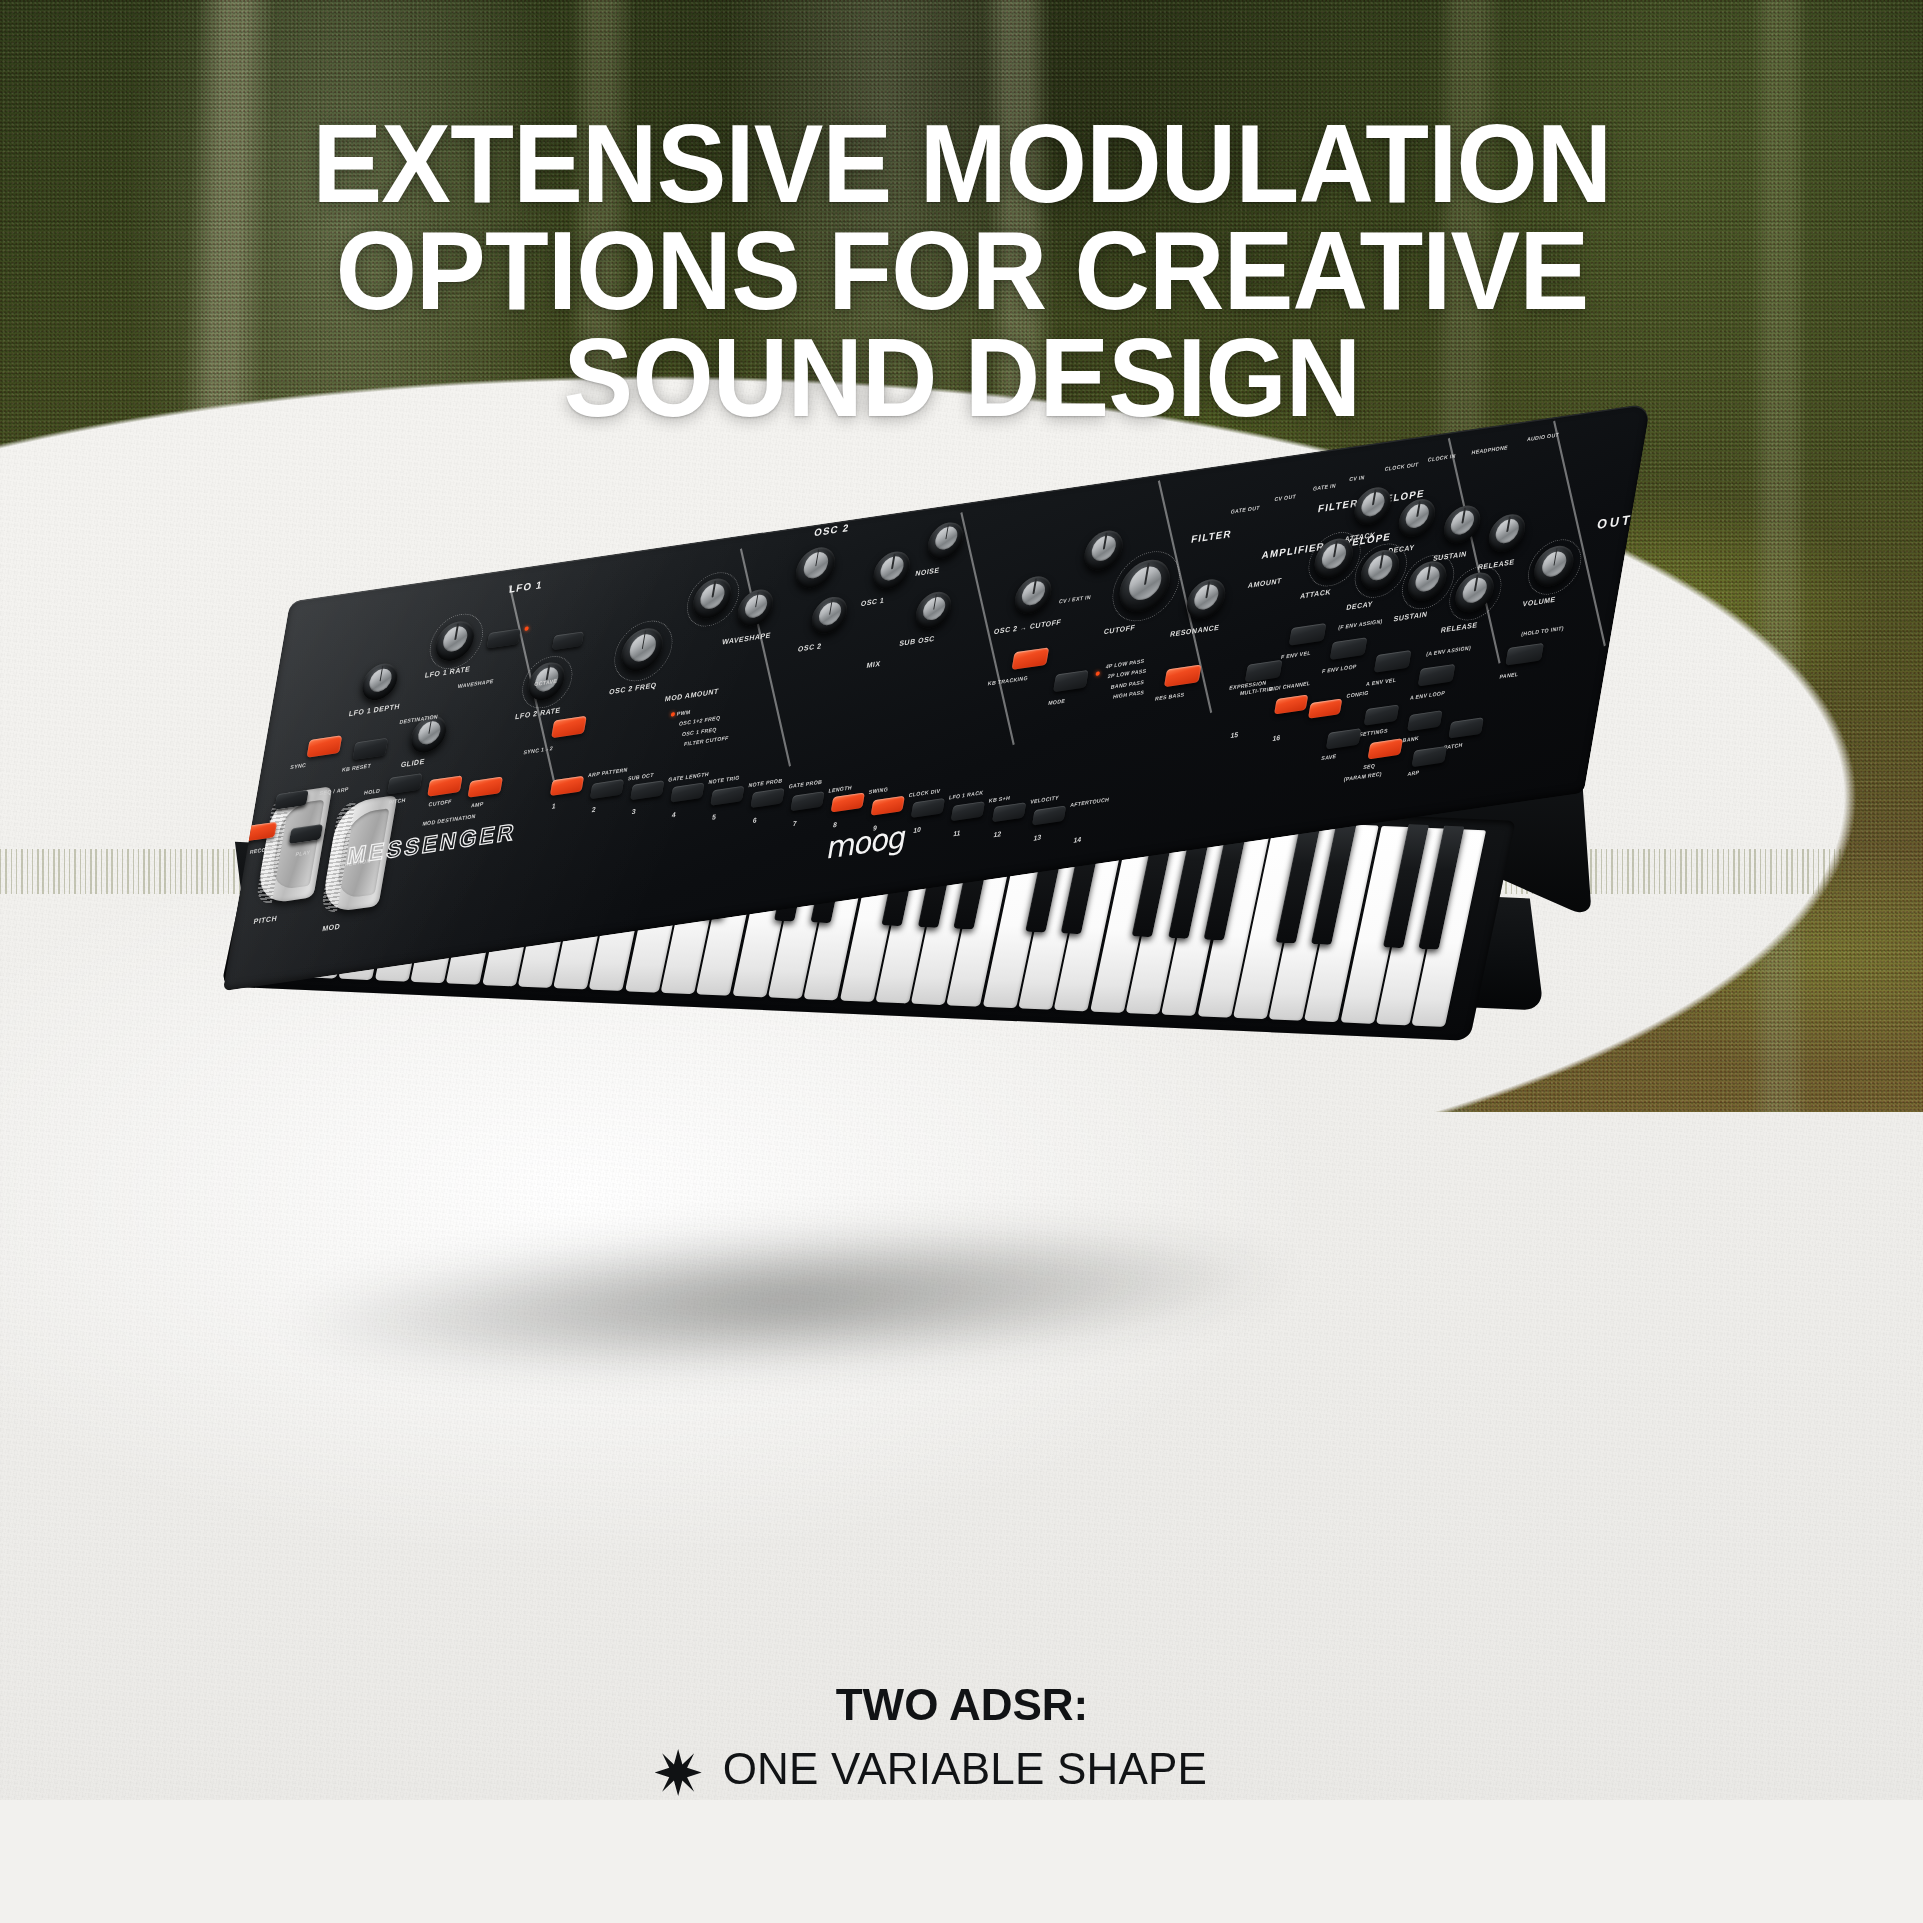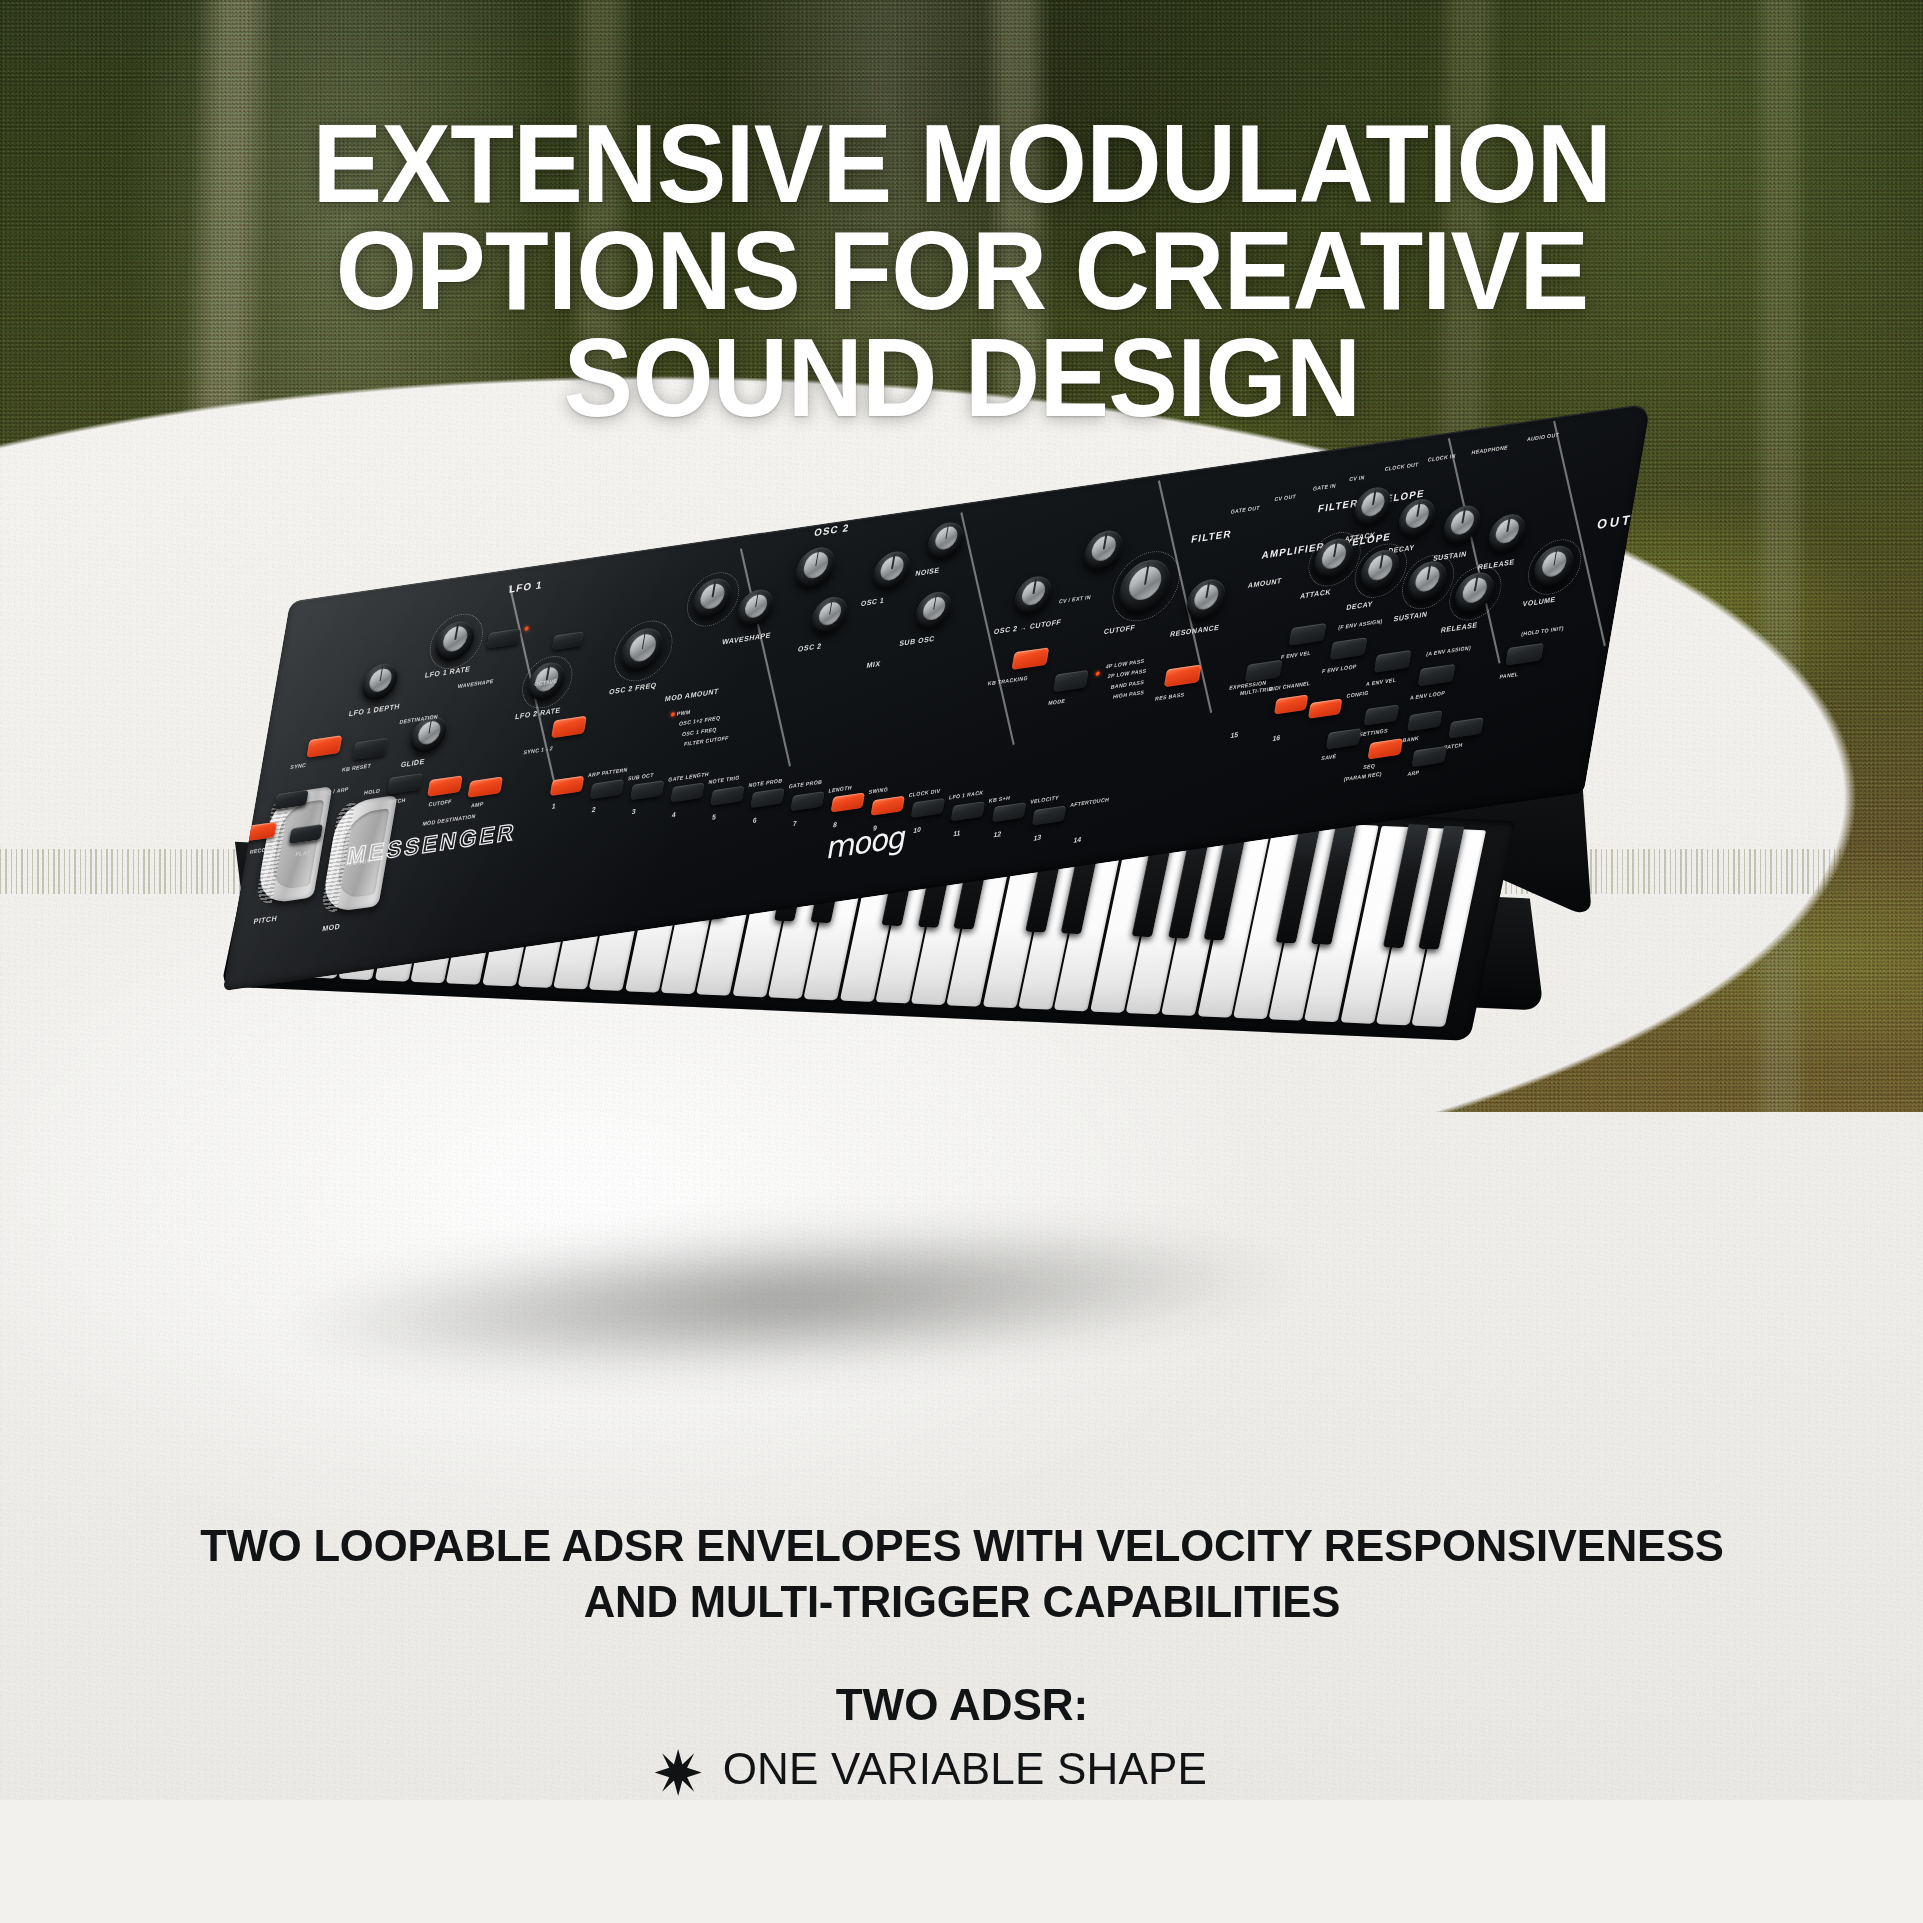--- a/index.html
+++ b/index.html
@@ -603,24 +603,20 @@
         <div class="tiny-label" style="left:430px;top:185px;">OSC 1 FREQ</div>
         <div class="tiny-label" style="left:434px;top:195px;">FILTER CUTOFF</div>
         <div class="led" style="left:415px;top:165px;"></div>
 
         <div class="brand-messenger" style="left:105px;top:248px;">MESSENGER</div>
         <div class="brand-moog" style="left:601px;top:304px;">moog</div>
       </div>
     </div>
   </div>
 
-  <div class="body-copy">
-    <div class="bc-line">TWO LOOPABLE ADSR ENVELOPES WITH VELOCITY RESPONSIVENESS</div>
-    <div class="bc-line">AND MULTI-TRIGGER CAPABILITIES</div>
-  </div>
 
   <div class="lfos-head">TWO ADSR:</div>
 
   <div class="bullets">
     <div class="bullet">
       <div class="star"></div>
       <div>
         <div class="bl-text">ONE VARIABLE SHAPE</div>
         <div class="bl-text">WITH SYNC AND OUTPUT</div>
       </div>

